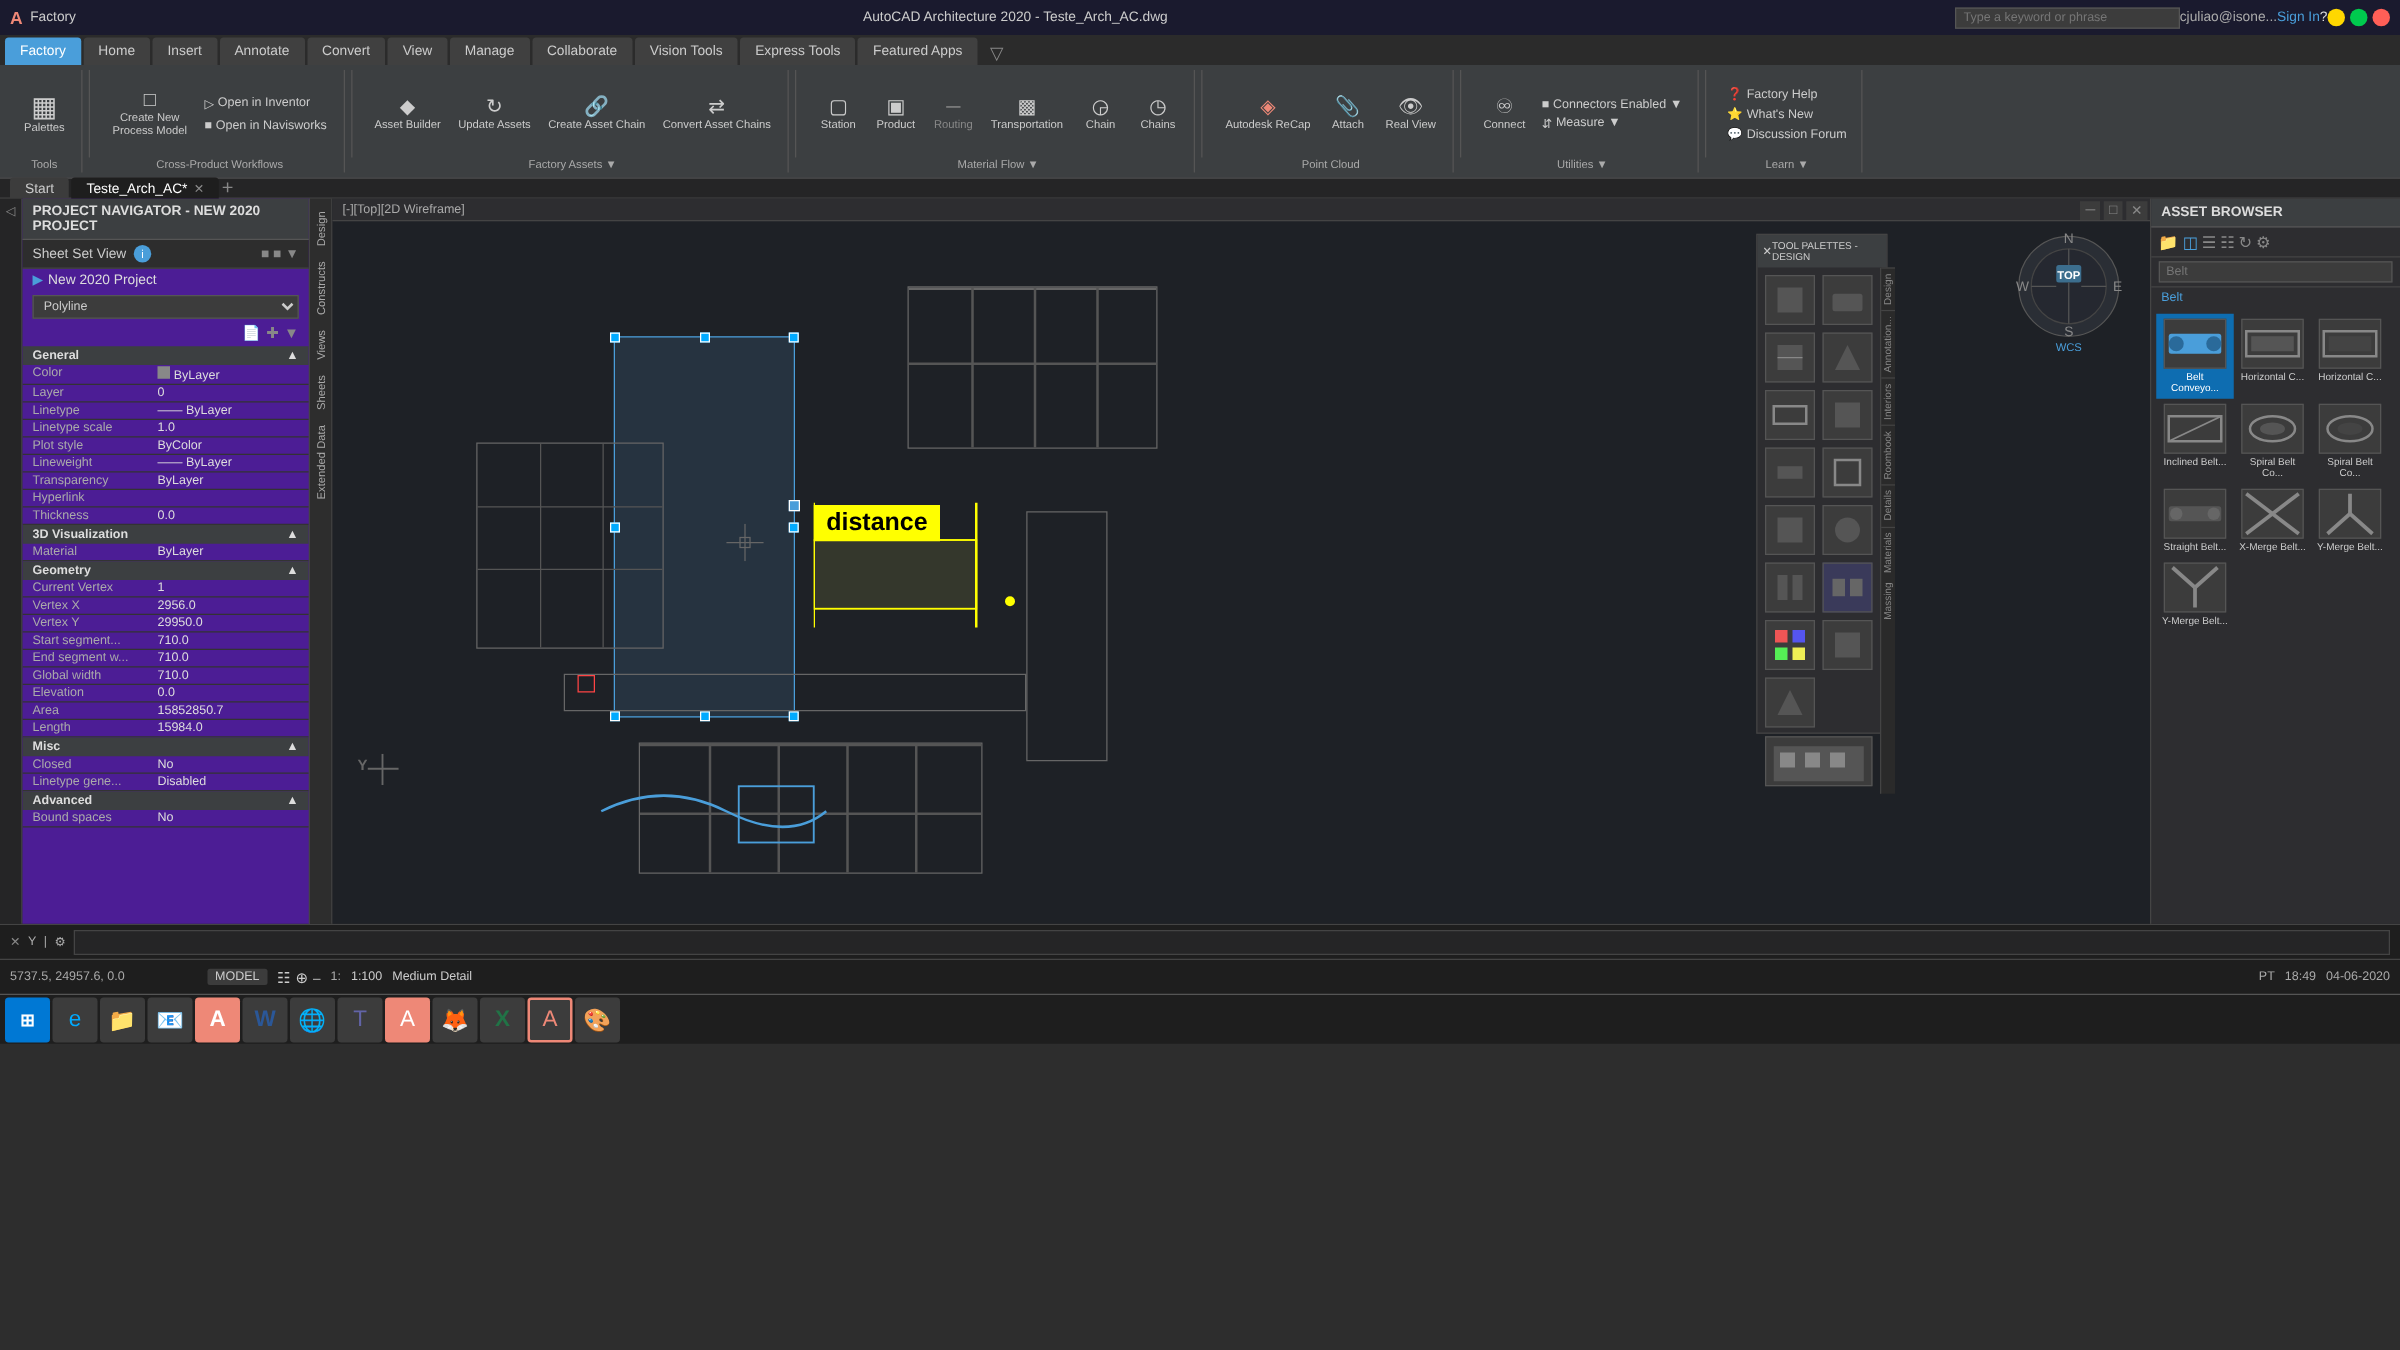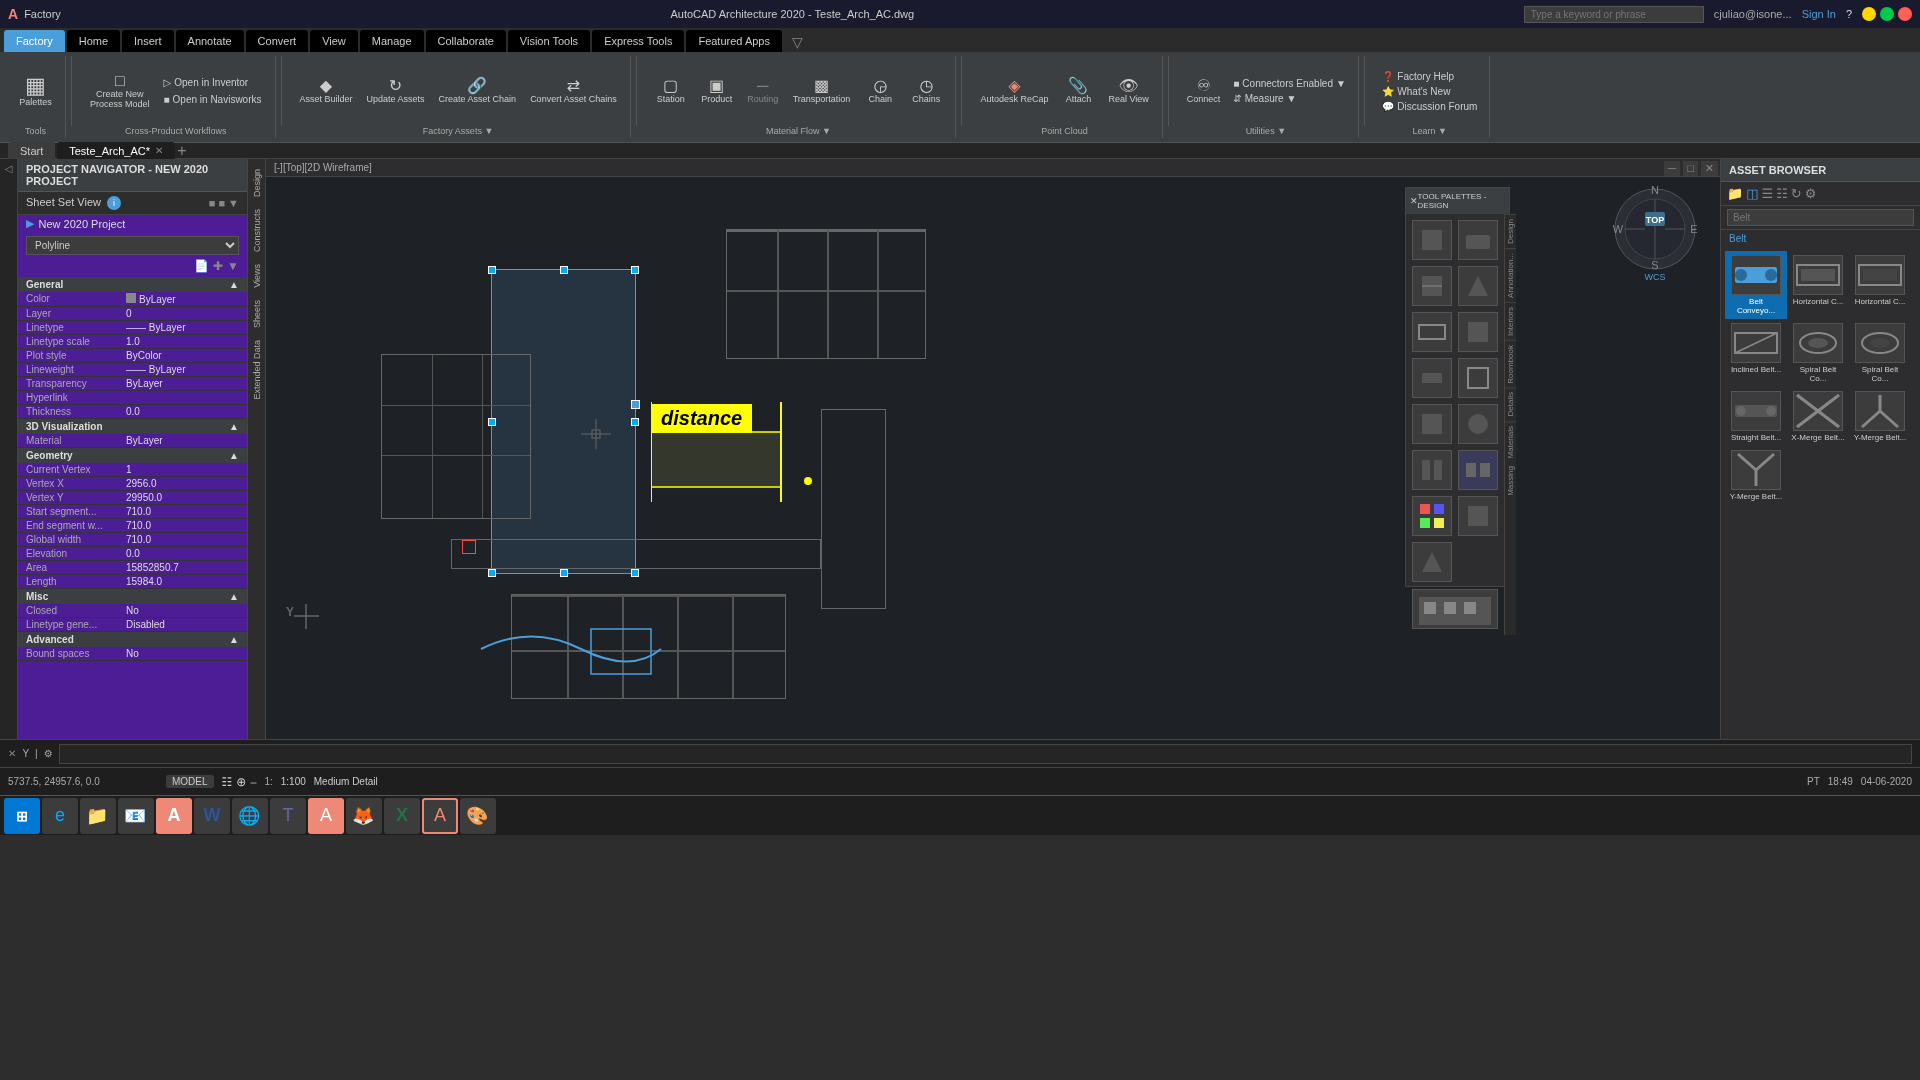--- a/index.html
+++ b/index.html
@@ -11,21 +11,21 @@
       background: #1a1a2e;
       display: flex;
       align-items: center;
       justify-content: space-between;
       padding: 0 8px;
       color: #ddd;
       font-size: 11px;
     }
     #titlebar .left { display: flex; align-items: center; gap: 6px; }
     #titlebar .title { flex: 1; text-align: center; font-size: 11px; }
-    #titlebar .right { display: flex; align-items: center; gap: 10px; font-size: 11px; }
+    #titlebar .right { display: flex; align-items: center; font-size: 11px; }
     #titlebar .win-controls { display: flex; gap: 4px; }
     #titlebar .win-btn { width: 14px; height: 14px; border-radius: 50%; display: flex; align-items: center; justify-content: center; font-size: 9px; cursor: pointer; }
     #titlebar .win-btn.minimize { background: #ffd700; }
     #titlebar .win-btn.maximize { background: #00ca4e; }
     #titlebar .win-btn.close { background: #ff5f57; }
 
     
     #ribbon {
       background: #3c3f41;
       border-bottom: 1px solid #555;
@@ -34,21 +34,21 @@
       display: flex;
       background: #2b2b2b;
       height: 24px;
       align-items: flex-end;
       padding-left: 4px;
       gap: 2px;
     }
     .ribbon-tab {
       padding: 2px 12px;
       height: 22px;
-      background: #000000;
+      background: #404040;
       color: #ccc;
       cursor: pointer;
       font-size: 11px;
       display: flex;
       align-items: center;
       border-radius: 3px 3px 0 0;
     }
     .ribbon-tab.active { background: #4a9eda; color: white; }
     #ribbon-content {
       display: flex;
@@ -726,21 +726,21 @@
         <div style="position:absolute;top:-4px;right:-4px;width:8px;height:8px;background:#00aaff;border:1px solid #fff;"></div>
         <div style="position:absolute;top:50%;left:-4px;width:8px;height:8px;background:#00aaff;border:1px solid #fff;transform:translateY(-50%);"></div>
         <div style="position:absolute;bottom:-4px;left:-4px;width:8px;height:8px;background:#00aaff;border:1px solid #fff;"></div>
         <div style="position:absolute;bottom:-4px;left:50%;width:8px;height:8px;background:#00aaff;border:1px solid #fff;transform:translateX(-50%);"></div>
         <div style="position:absolute;bottom:-4px;right:-4px;width:8px;height:8px;background:#00aaff;border:1px solid #fff;"></div>
         <div style="position:absolute;top:50%;right:-4px;width:8px;height:8px;background:#00aaff;border:1px solid #fff;transform:translateY(-50%);"></div>
 
         <div style="position:absolute;top:130px;right:-5px;width:9px;height:9px;background:#4a9eda;border:1px solid #fff;"></div>
       </div>
 
-      <div style="position:absolute; top:245px; left:385px;font-style:italic;">
+      <div style="position:absolute; top:245px; left:385px;">
         <div style="background:#ffff00; color:#000; font-size:20px; font-weight:bold; padding:3px 10px; display:inline-block;">
           <span>distance</span>
         </div>
         
         <svg style="position:absolute;top:-2px;left:0;" width="150" height="120">
           <line x1="0" y1="0" x2="0" y2="100" stroke="#ff0" stroke-width="2"></line>
           <line x1="130" y1="0" x2="130" y2="100" stroke="#ff0" stroke-width="2"></line>
           <rect x="0" y="30" width="130" height="55" fill="rgba(255,255,100,0.1)" stroke="#ff0" stroke-width="1.5"></rect>
         </svg>
       </div>

